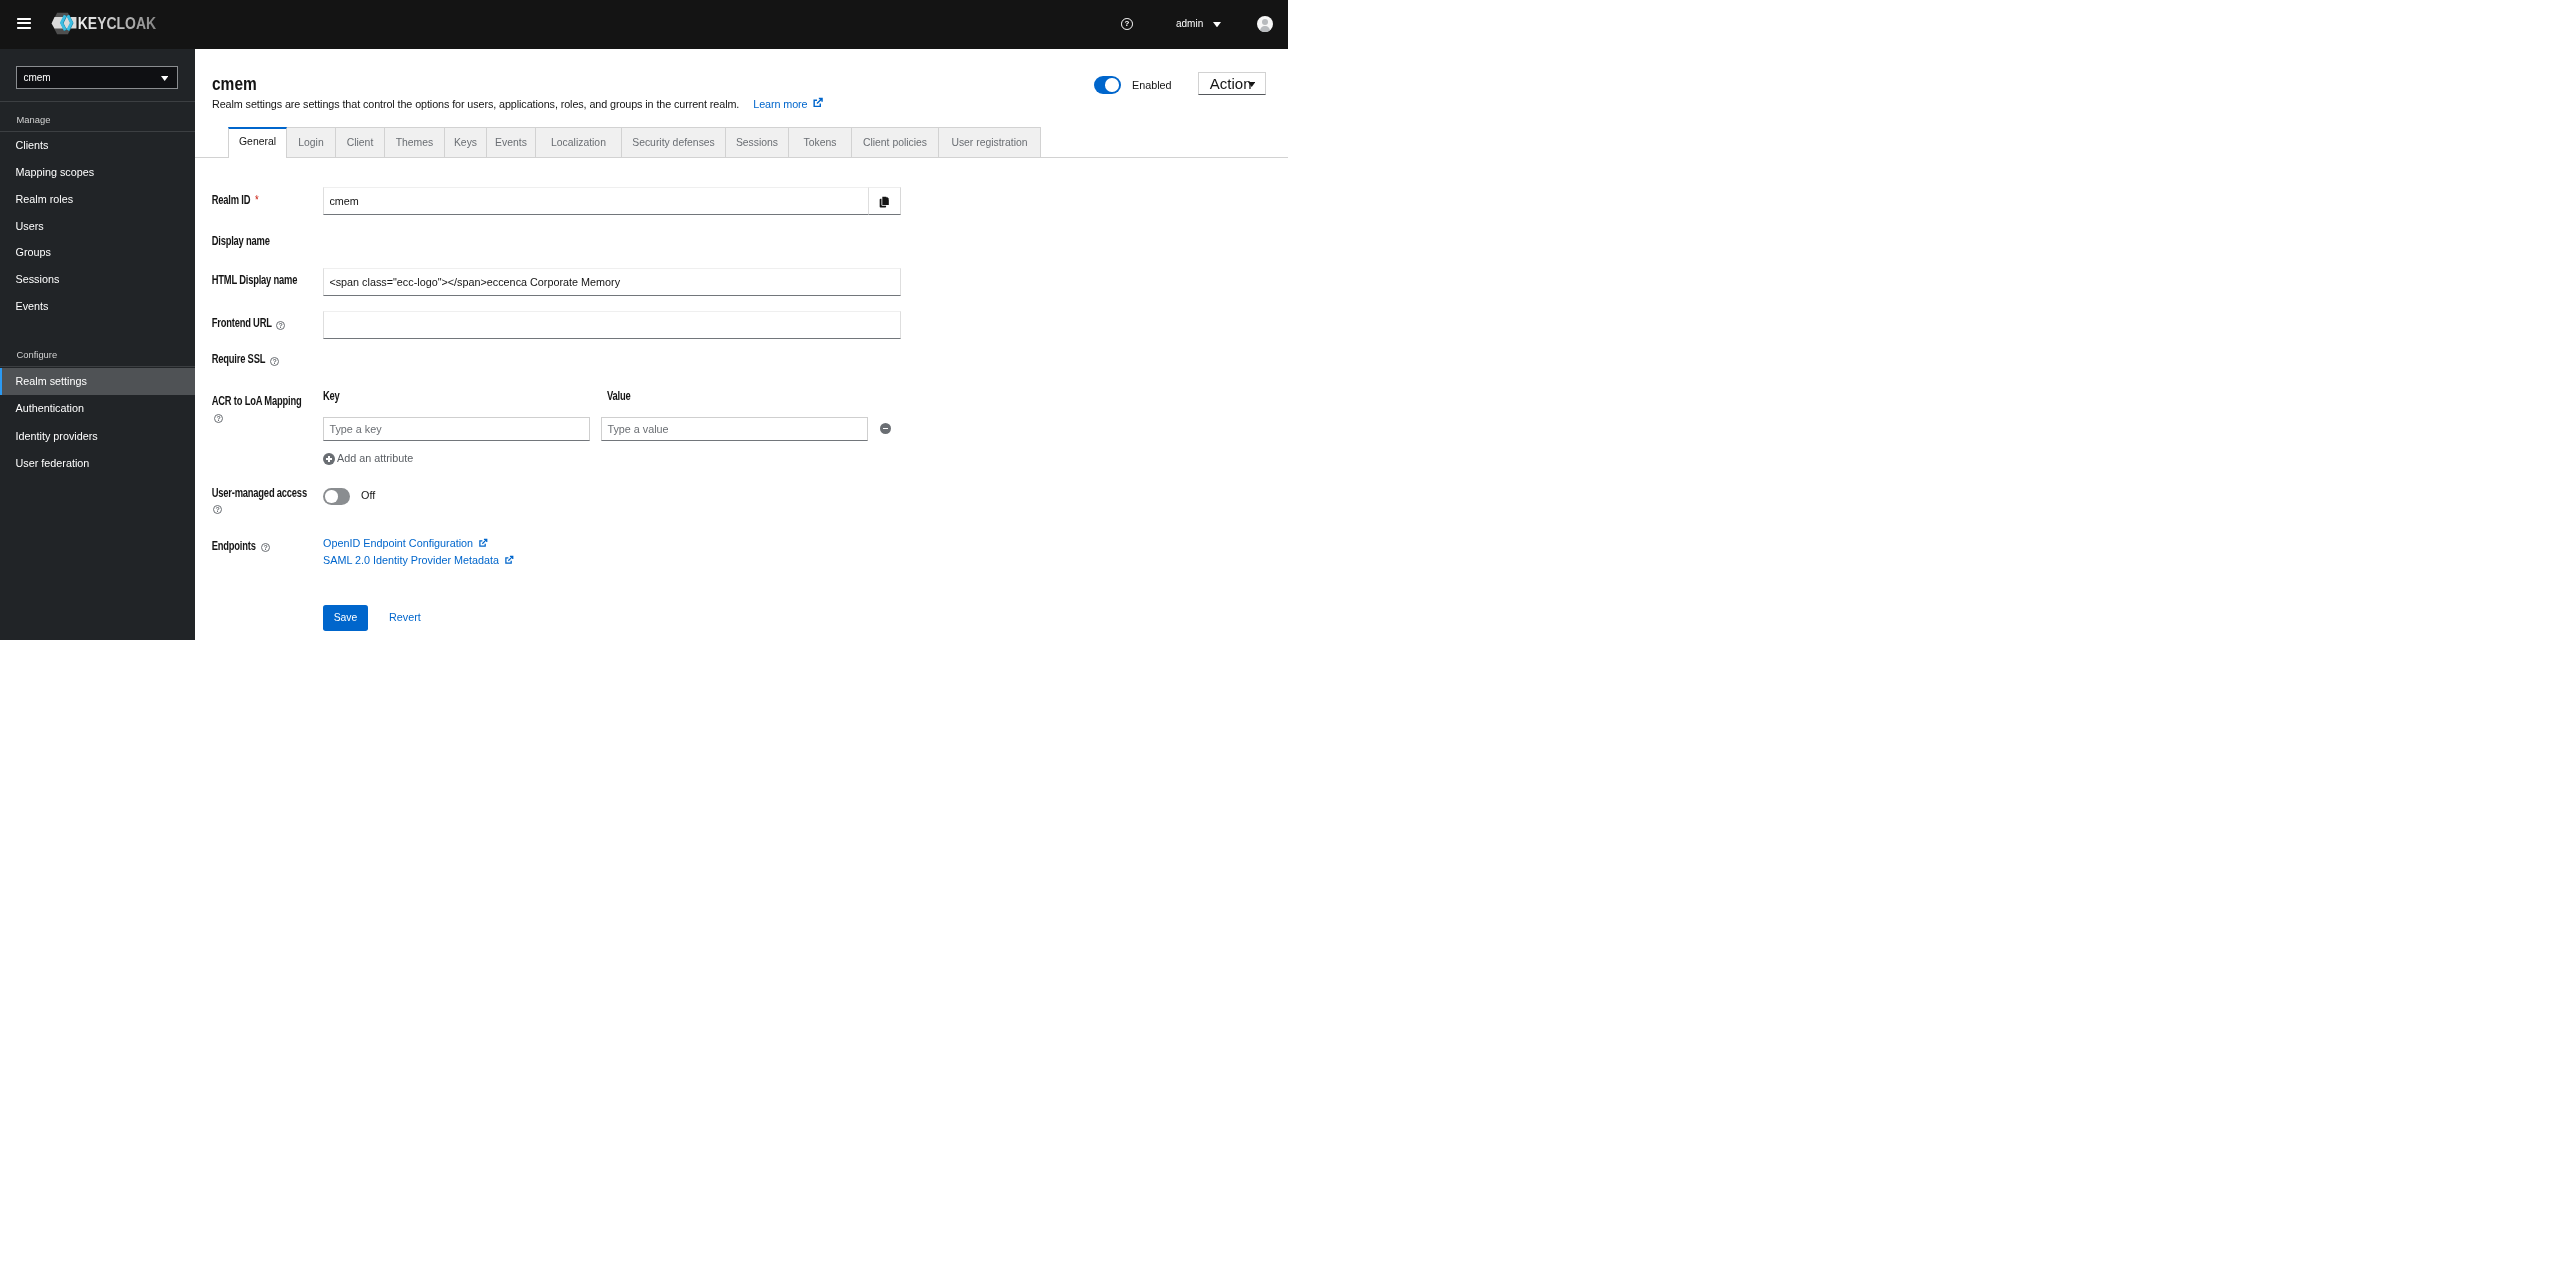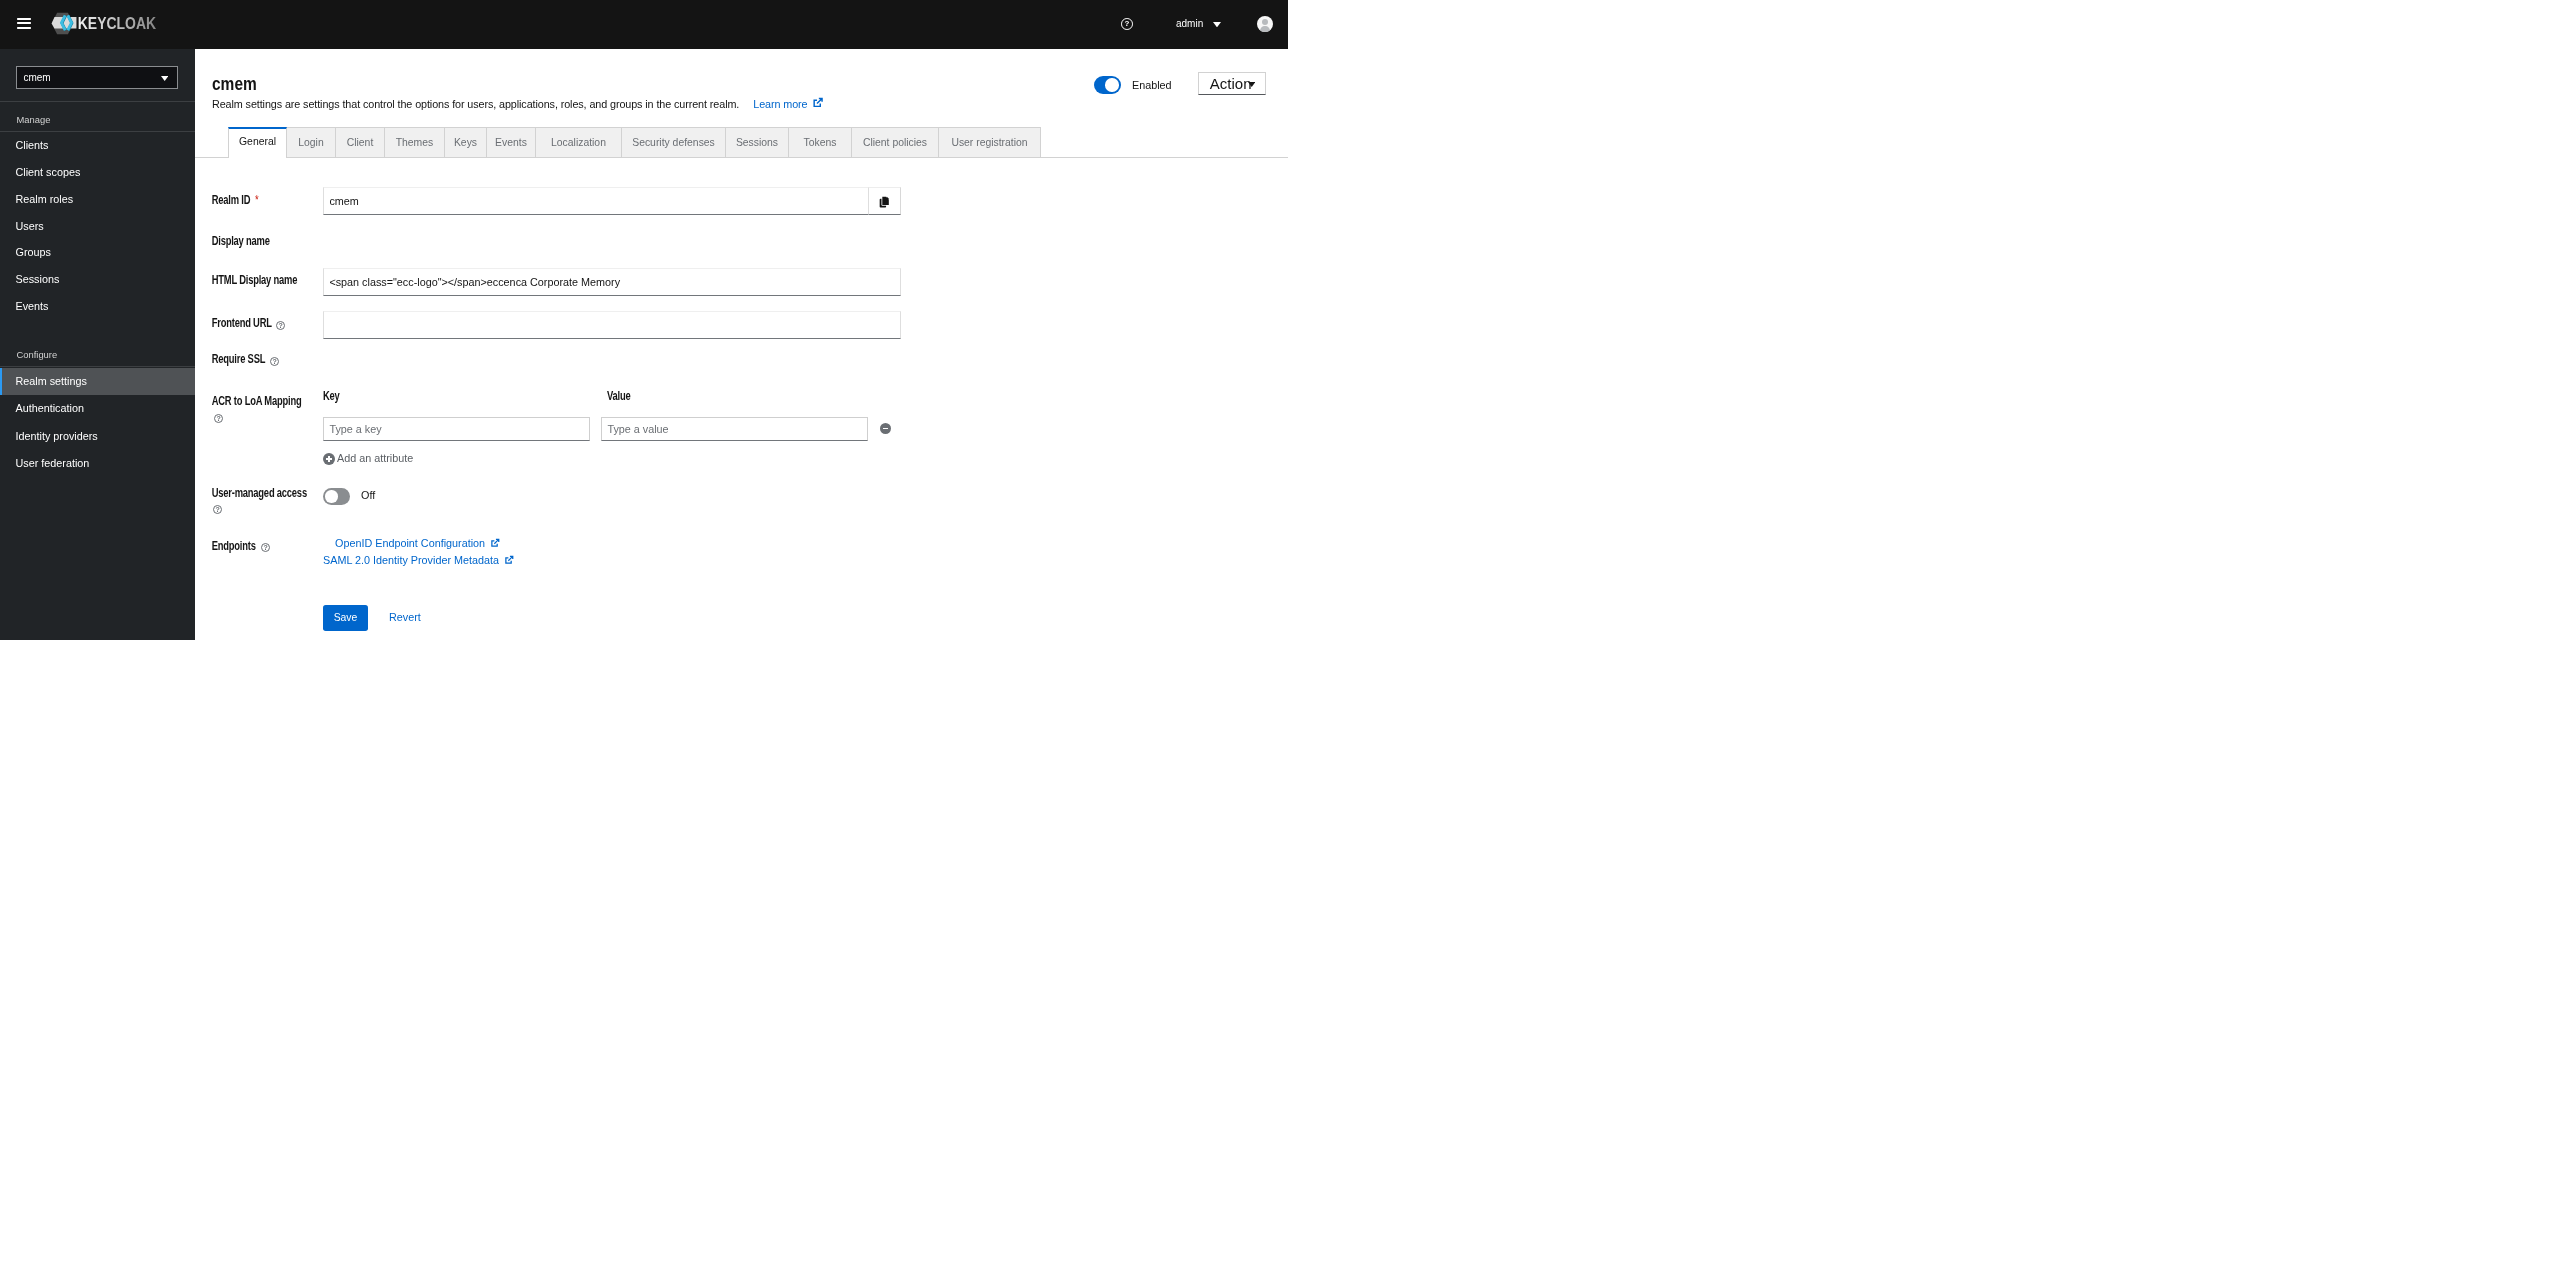--- a/index.html
+++ b/index.html
@@ -64,21 +64,21 @@
   <div class="abs" style="left:16px;top:17px;width:162px;height:23px;background:#0f1013;border:0.7px solid #8a8d90;display:flex;align-items:center">
     <span style="color:#fff;font-size:10px;padding-left:6.4px">cmem</span>
     <svg class="abs" style="right:8.8px;top:9px" width="7.4" height="5" viewBox="0 0 12 8">
         <polygon points="0,0 12,0 6,8" fill="#fff"></polygon>
       </svg>
   </div>
   <div class="divider" style="top:52px"></div>
   <div class="navtitle" style="top:66px">Manage</div>
   <div class="divider" style="top:82px"></div>
   <div class="navitem" style="top:91px">Clients</div>
-  <div class="navitem" style="top:118px">Client scopes</div>
+  <div class="navitem" style="top:118px">Mapping scopes</div>
   <div class="navitem" style="top:145px">Realm roles</div>
   <div class="navitem" style="top:172px">Users</div>
   <div class="navitem" style="top:198px">Groups</div>
   <div class="navitem" style="top:225px">Sessions</div>
   <div class="navitem" style="top:252px">Events</div>
   <div class="navtitle" style="top:301px">Configure</div>
   <div class="divider" style="top:317px"></div>
   <div class="abs" style="left:0;top:319px;width:195px;height:27px;background:#4f5255;border-left:2px solid #2b9af3"></div>
   <div class="navitem" style="top:327px">Realm settings</div>
   <div class="navitem" style="top:354px">Authentication</div>
@@ -153,21 +153,21 @@
   </div>
   <div class="txt" style="left:142px;top:404px;font-size:10.8px;color:#5a5e63;line-height:11.5px">Add an attribute</div>
   <div class="fld-label" style="top:439px">User-managed access</div>
   <div class="qmark" style="left:18px;top:456px">?</div>
   <div class="abs" style="left:128px;top:439px;width:27px;height:16.5px;border-radius:8.4px;background:#8a8d90">
     <div class="abs" style="left:2px;top:2px;width:12.5px;height:12.5px;border-radius:50%;background:#fff"></div>
   </div>
   <div class="txt" style="left:166px;top:441px;font-size:10.8px;color:#151515;line-height:11.5px">Off</div>
   <div class="fld-label" style="top:492px">Endpoints</div>
   <div class="qmark" style="left:66px;top:494px">?</div>
-  <div class="txt" style="left:140px;top:489px;font-size:10.8px;line-height:11.5px"><span class="bluelink">OpenID Endpoint Configuration</span><span style="display:inline-block;width:4.7px"></span><svg class="extlink" width="10" height="10" viewBox="0 0 16 16">
+  <div class="txt" style="left:128px;top:489px;font-size:10.8px;line-height:11.5px"><span class="bluelink">OpenID Endpoint Configuration</span><span style="display:inline-block;width:4.7px"></span><svg class="extlink" width="10" height="10" viewBox="0 0 16 16">
         <path d="M9.5 1h5.5v5.5h-2V4.4L7.6 9.8 6.2 8.4 11.6 3H9.5zM2 3.5h5v2H4v6.5h6.5V9h2v5H2z" fill="#0066cc"></path>
       </svg></div>
   <div class="txt" style="left:128px;top:506px;font-size:10.8px;line-height:11.5px"><span class="bluelink">SAML 2.0 Identity Provider Metadata</span><span style="display:inline-block;width:4.7px"></span><svg class="extlink" width="10" height="10" viewBox="0 0 16 16">
         <path d="M9.5 1h5.5v5.5h-2V4.4L7.6 9.8 6.2 8.4 11.6 3H9.5zM2 3.5h5v2H4v6.5h6.5V9h2v5H2z" fill="#0066cc"></path>
       </svg></div>
   <div class="abs" style="left:128px;top:556px;width:45px;height:25.6px;background:#0066cc;color:#fff;font-size:10.4px;display:flex;align-items:center;justify-content:center;border-radius:2.7px">Save</div>
   <div class="txt" style="left:194px;top:563px;font-size:10.8px;color:#0066cc;line-height:11.5px">Revert</div>
 </div>
 
 

